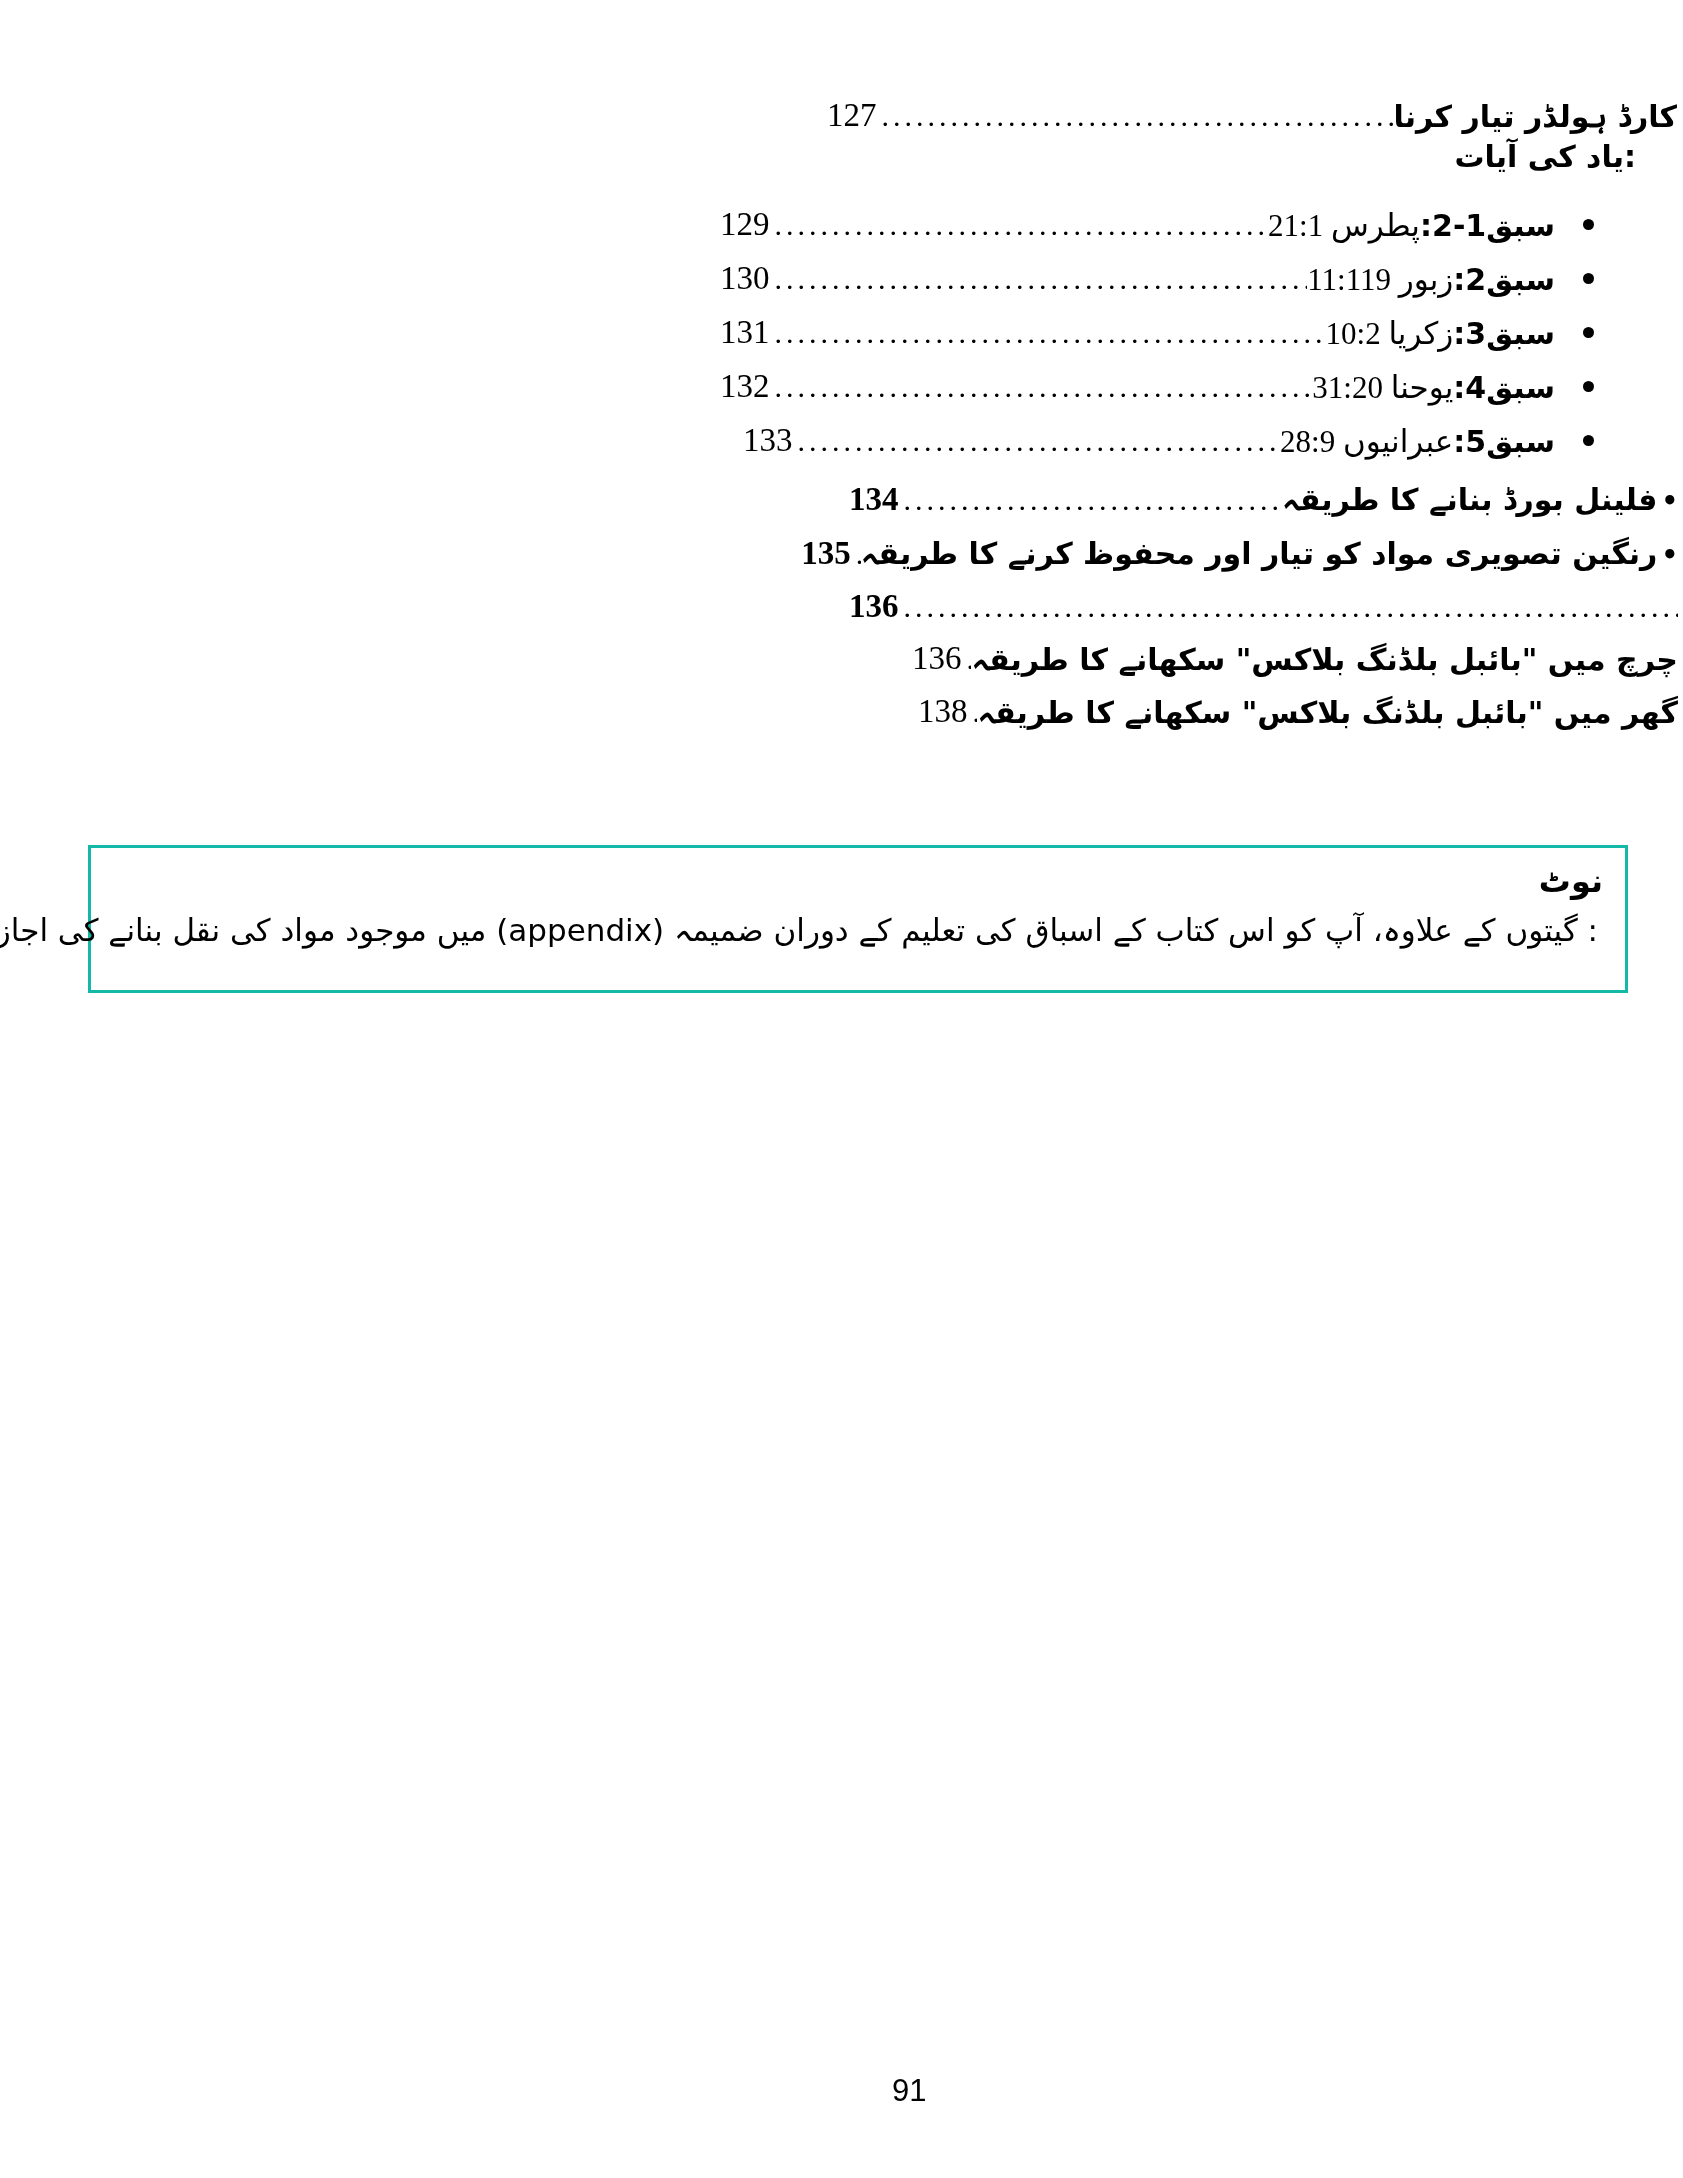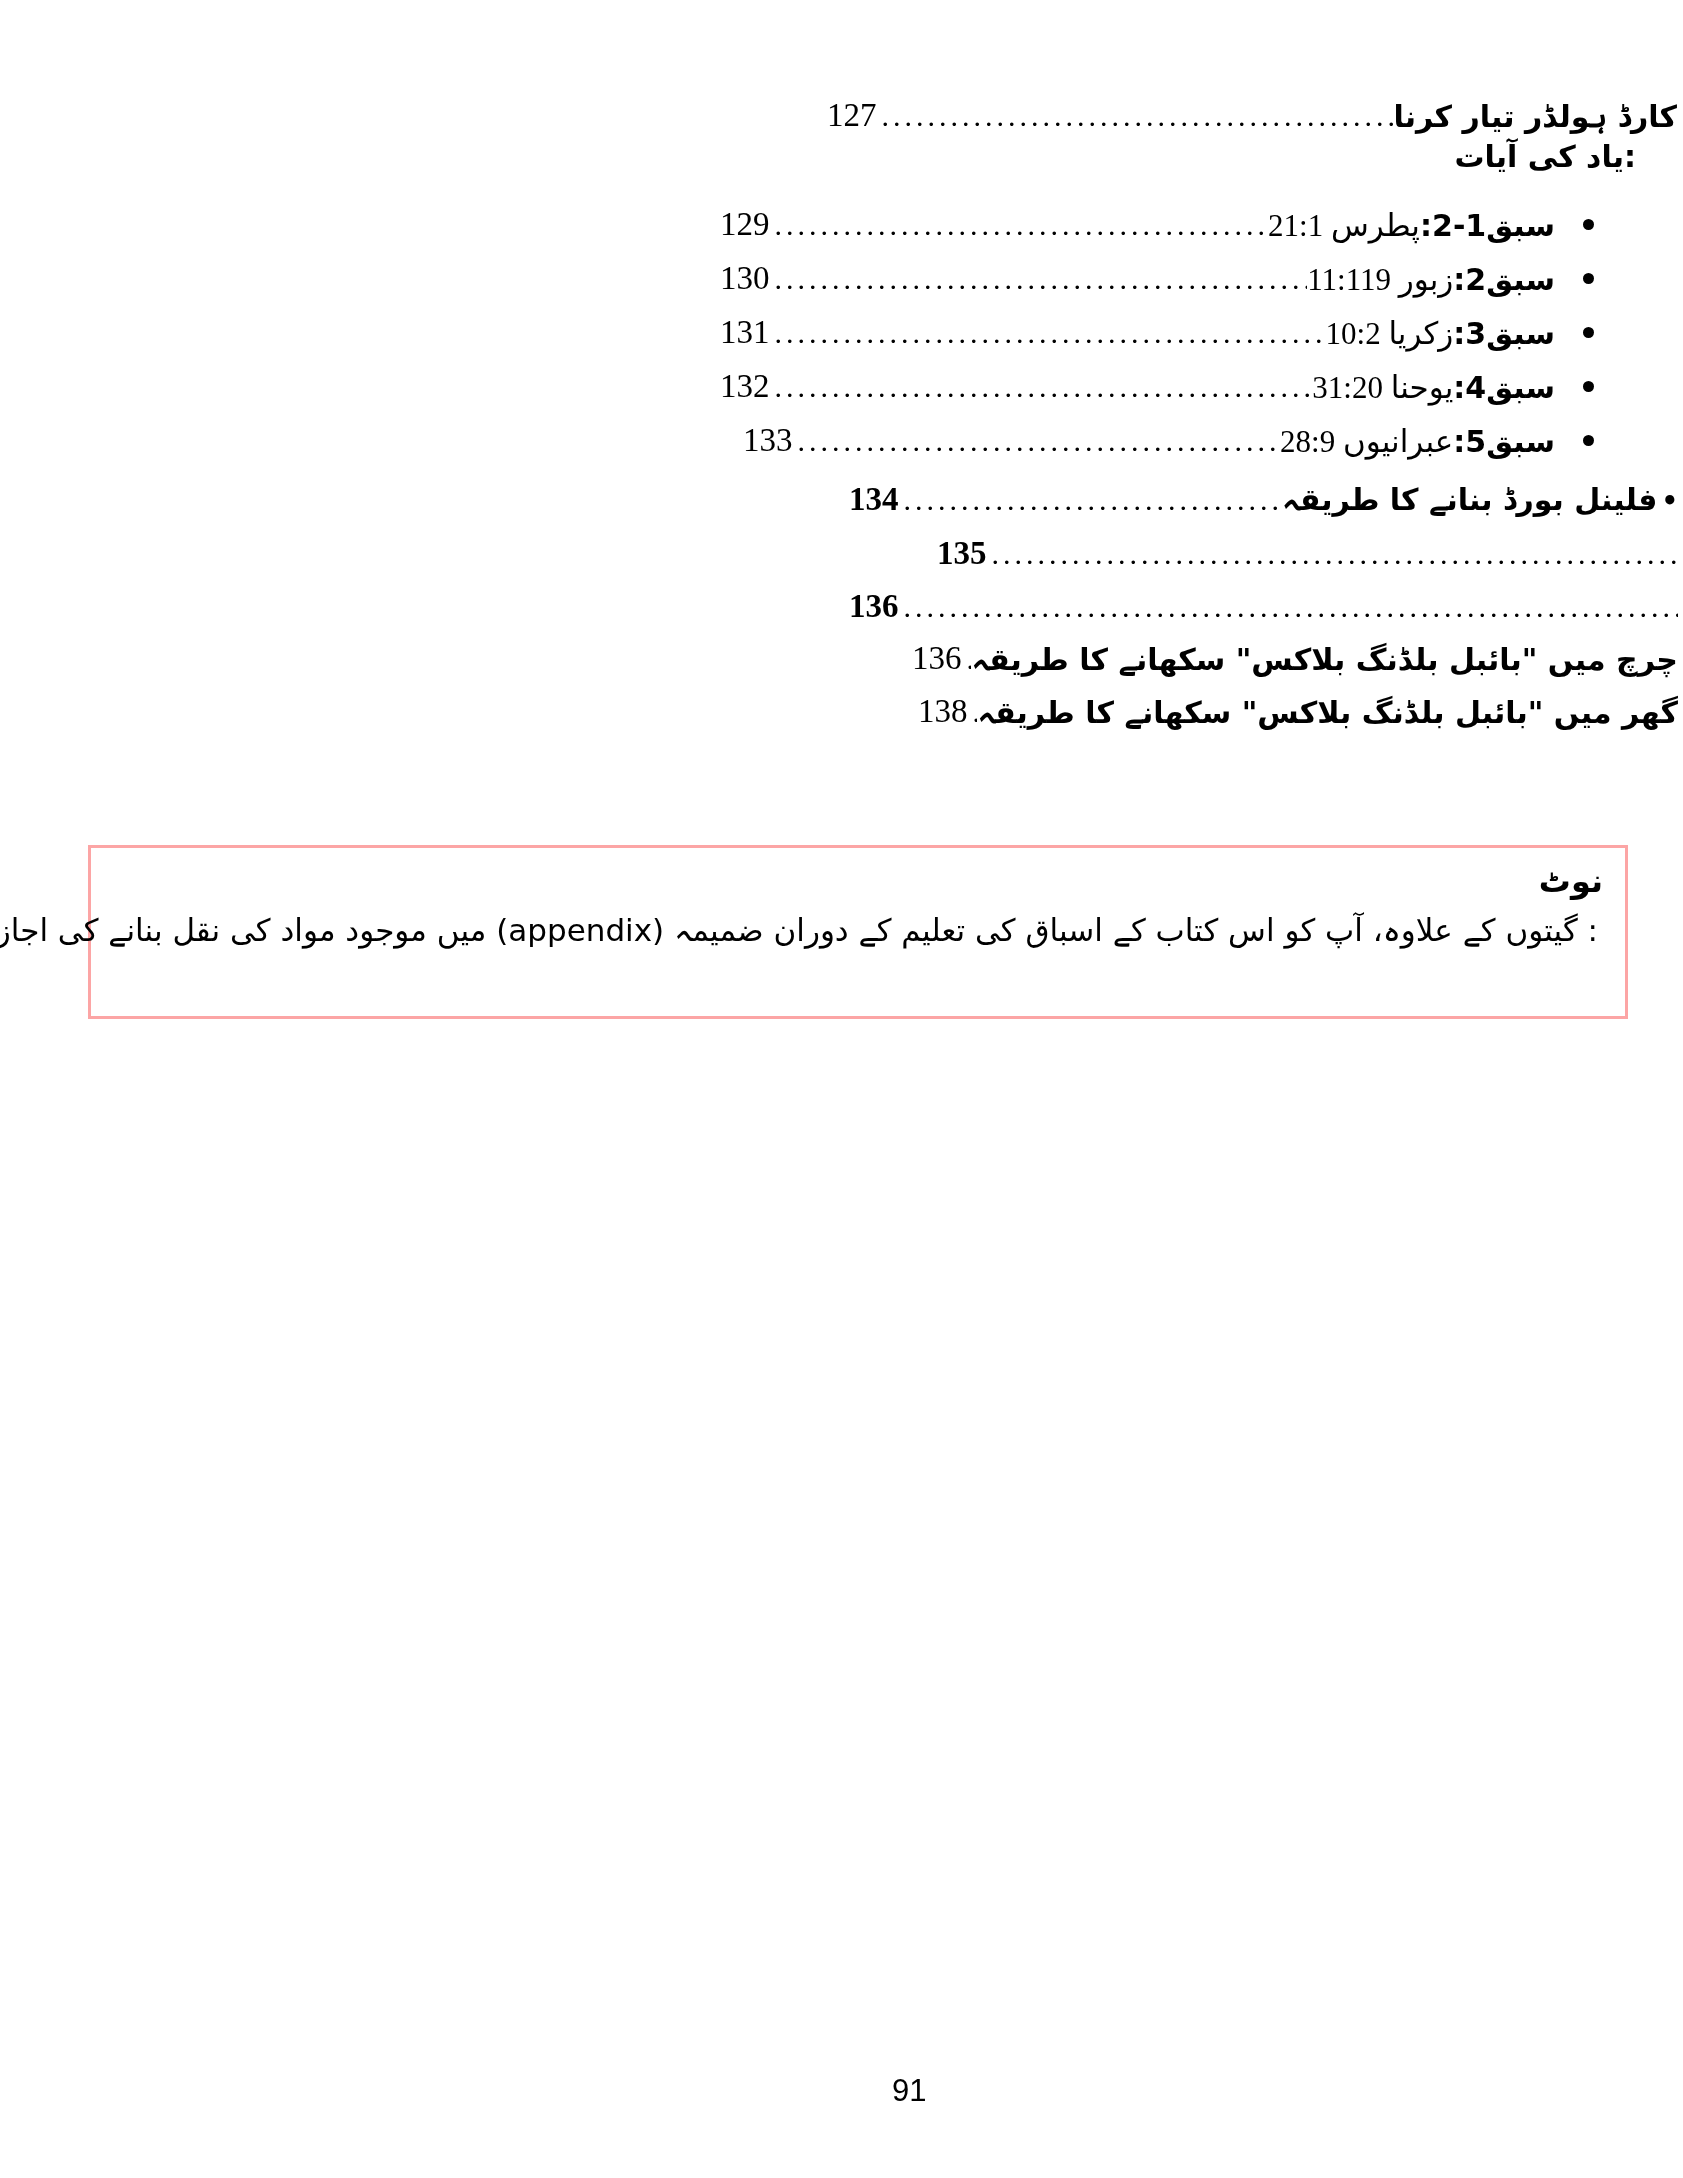--- a/index.html
+++ b/index.html
@@ -68,22 +68,22 @@
     font-weight:400;
     font-size:33px;
     line-height:1.15;
     direction:ltr;
   }
   .pnum.bold{font-weight:700;text-align:right;}
   
   .note-box{
     position:absolute;
     left:88px;top:845px;
-    width:1540px;height:174px;
-    border:3px solid #fca5a5;
+    width:1540px;height:148px;
+    border:3px solid #14b8a6;
     box-sizing:border-box;
     direction:rtl;
   }
   .note-label{
     text-align:right;
     padding:14px 22px 0 0;
     font-size:32px;
   }
   .note-body{
     text-align:right;
@@ -149,20 +149,21 @@
     <span class="pnum">133</span>
   </div>
 
   <div class="row" style="top:469px;right:5px;left:849px;">
     <span class="urdu"><span class="bullet-glyph">•</span><span>فلینل بورڈ بنانے کا طریقہ</span></span>
     <span class="leader"></span>
     <span class="pnum bold">134</span>
   </div>
 
   <div class="row" style="top:523px;right:5px;left:937px;">
+    <span class="urdu"><span class="bullet-glyph">•</span><span>رنگین تصویری مواد کو تیار اور محفوظ کرنے کا طریقہ</span></span>
     <span class="leader"></span>
     <span class="pnum bold">135</span>
   </div>
 
   <div class="row" style="top:576px;right:5px;left:849px;">
     <span class="leader"></span>
     <span class="pnum bold">136</span>
   </div>
 
   <div class="row" style="top:628px;right:5px;left:926px;">

